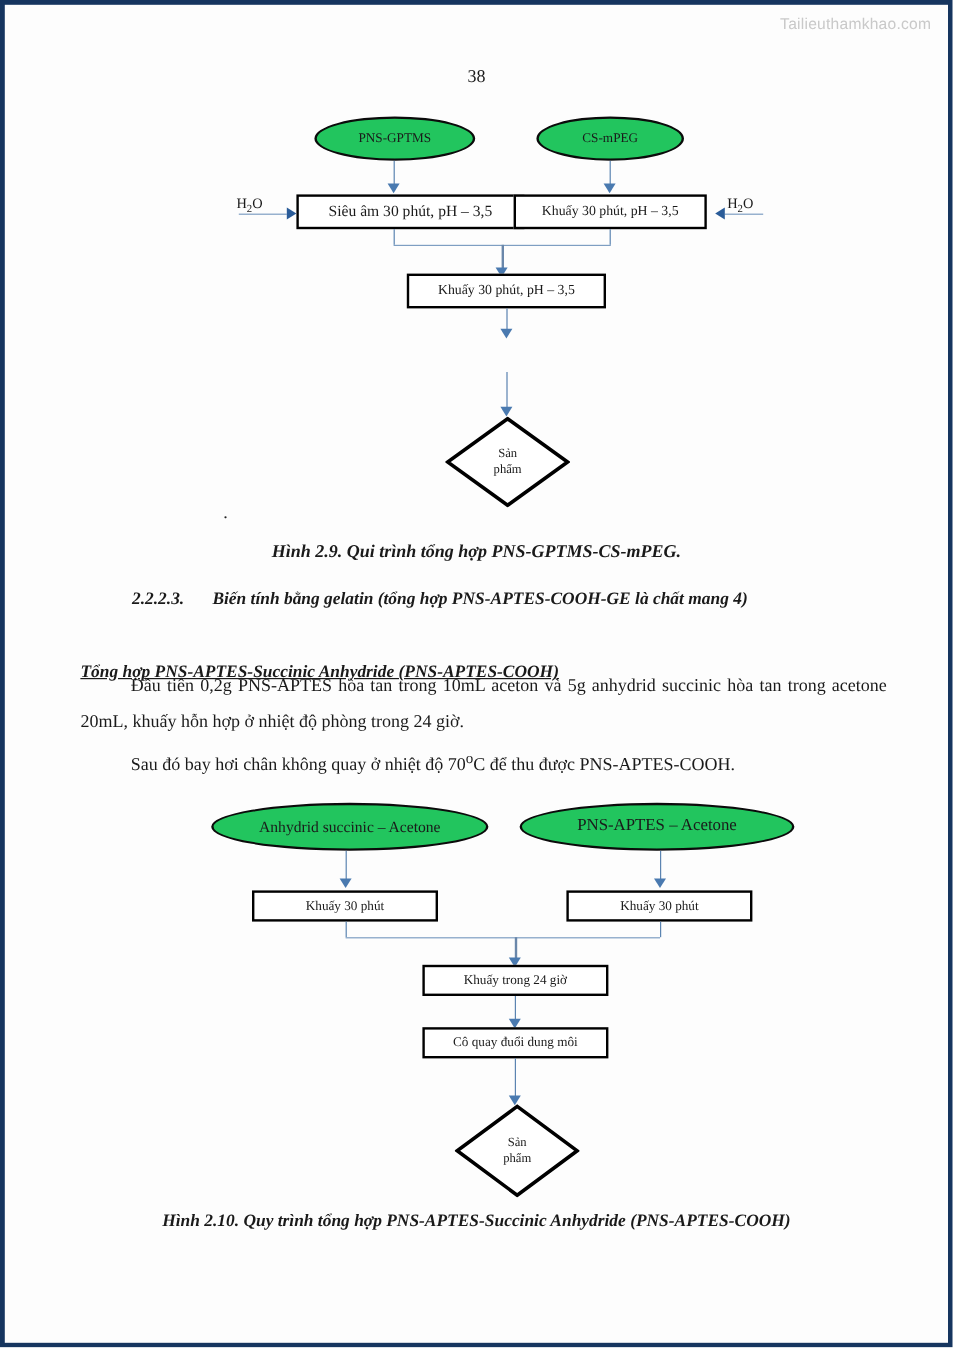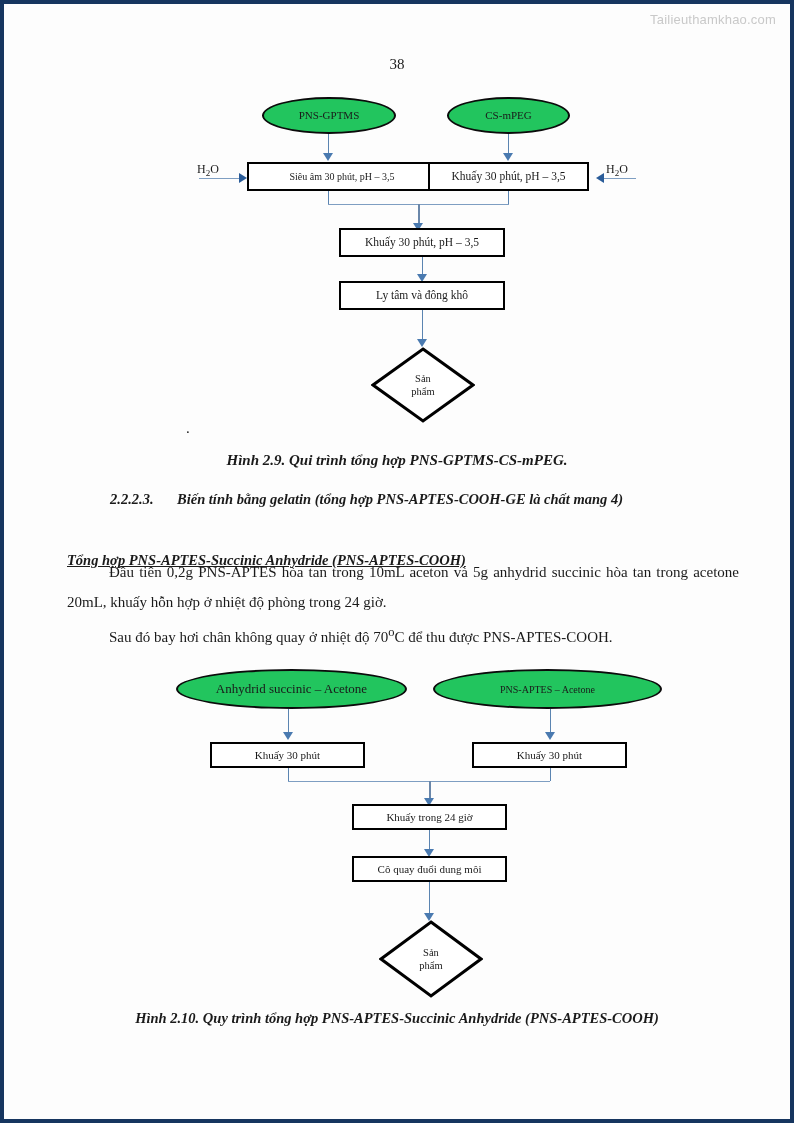--- a/index.html
+++ b/index.html
@@ -193,21 +193,21 @@
     <div class="ellipse" style="left:447px; top:97px; width:123px; height:37px; font-size:11px;">
       <span>CS-mPEG</span>
     </div>
 
     <div class="vline" style="left:328px; top:134px; height:20px;"></div>
     <div class="arrow-down" style="left:323px; top:153px;"></div>
 
     <div class="vline" style="left:508px; top:134px; height:20px;"></div>
     <div class="arrow-down" style="left:503px; top:153px;"></div>
 
-    <div class="pbox" style="left:247px; top:162px; width:190px; height:29px; font-size:10px;">
+    <div class="pbox" style="left:247px; top:162px; width:190px; height:29px; font-size:13px;">
       <span>Siêu âm 30 phút, pH – 3,5</span>
     </div>
     <div class="pbox" style="left:428px; top:162px; width:161px; height:29px; font-size:11.5px;">
       <span>Khuấy 30 phút, pH – 3,5</span>
     </div>
 
     <div class="side-label" style="left:197px; top:162px;">H<sub>2</sub>O</div>
     <div class="hline" style="left:199px; top:178px; width:40px;"></div>
     <div class="arrow-right" style="left:239px; top:173px;"></div>
 
@@ -221,23 +221,20 @@
     <div class="vline-thick" style="left:418px; top:204px; height:20px;"></div>
     <div class="arrow-down" style="left:413px; top:223px;"></div>
 
     <div class="pbox" style="left:339px; top:228px; width:166px; height:29px; font-size:11.5px;">
       <span>Khuấy 30 phút, pH – 3,5</span>
     </div>
 
     <div class="vline" style="left:422px; top:257px; height:18px;"></div>
     <div class="arrow-down" style="left:417px; top:274px;"></div>
 
-    <div class="pbox" style="left:339px; top:281px; width:166px; height:29px; font-size:11.5px;">
-      <span>Ly tâm và đông khô</span>
-    </div>
 
     <div class="vline" style="left:422px; top:310px; height:30px;"></div>
     <div class="arrow-down" style="left:417px; top:339px;"></div>
 
     <div class="diamond-wrap" style="left:371px; top:347px; width:104px; height:76px;">
       <svg class="diamond-shape" viewBox="0 0 104 76" preserveAspectRatio="none">
         <polygon points="52,2 102,38 52,74 2,38" fill="#ffffff" stroke="#000000" stroke-width="3"></polygon>
       </svg>
       <div class="diamond-label" style="font-size:10.5px;">
         <div>Sản</div>
@@ -261,21 +258,21 @@
 
   <div class="para" style="left:67px; top:617px; width:672px;">
     <span class="indent"></span><span>Sau đó bay hơi chân không quay ở nhiệt độ 70</span><sup>o</sup><span>C để thu được PNS-APTES-COOH.</span>
   </div>
 
   <div class="fc" style="left:0; top:0; width:794px; height:1010px;">
 
     <div class="ellipse" style="left:176px; top:669px; width:231px; height:40px; font-size:13px;">
       <span>Anhydrid succinic – Acetone</span>
     </div>
-    <div class="ellipse" style="left:433px; top:669px; width:229px; height:40px; font-size:10px;">
+    <div class="ellipse" style="left:433px; top:669px; width:229px; height:40px; font-size:14px;">
       <span>PNS-APTES – Acetone</span>
     </div>
 
     <div class="vline" style="left:288px; top:709px; height:24px;"></div>
     <div class="arrow-down" style="left:283px; top:732px;"></div>
 
     <div class="vline" style="left:550px; top:709px; height:24px;"></div>
     <div class="arrow-down" style="left:545px; top:732px;"></div>
 
     <div class="pbox" style="left:210px; top:742px; width:155px; height:26px; font-size:11px;">

